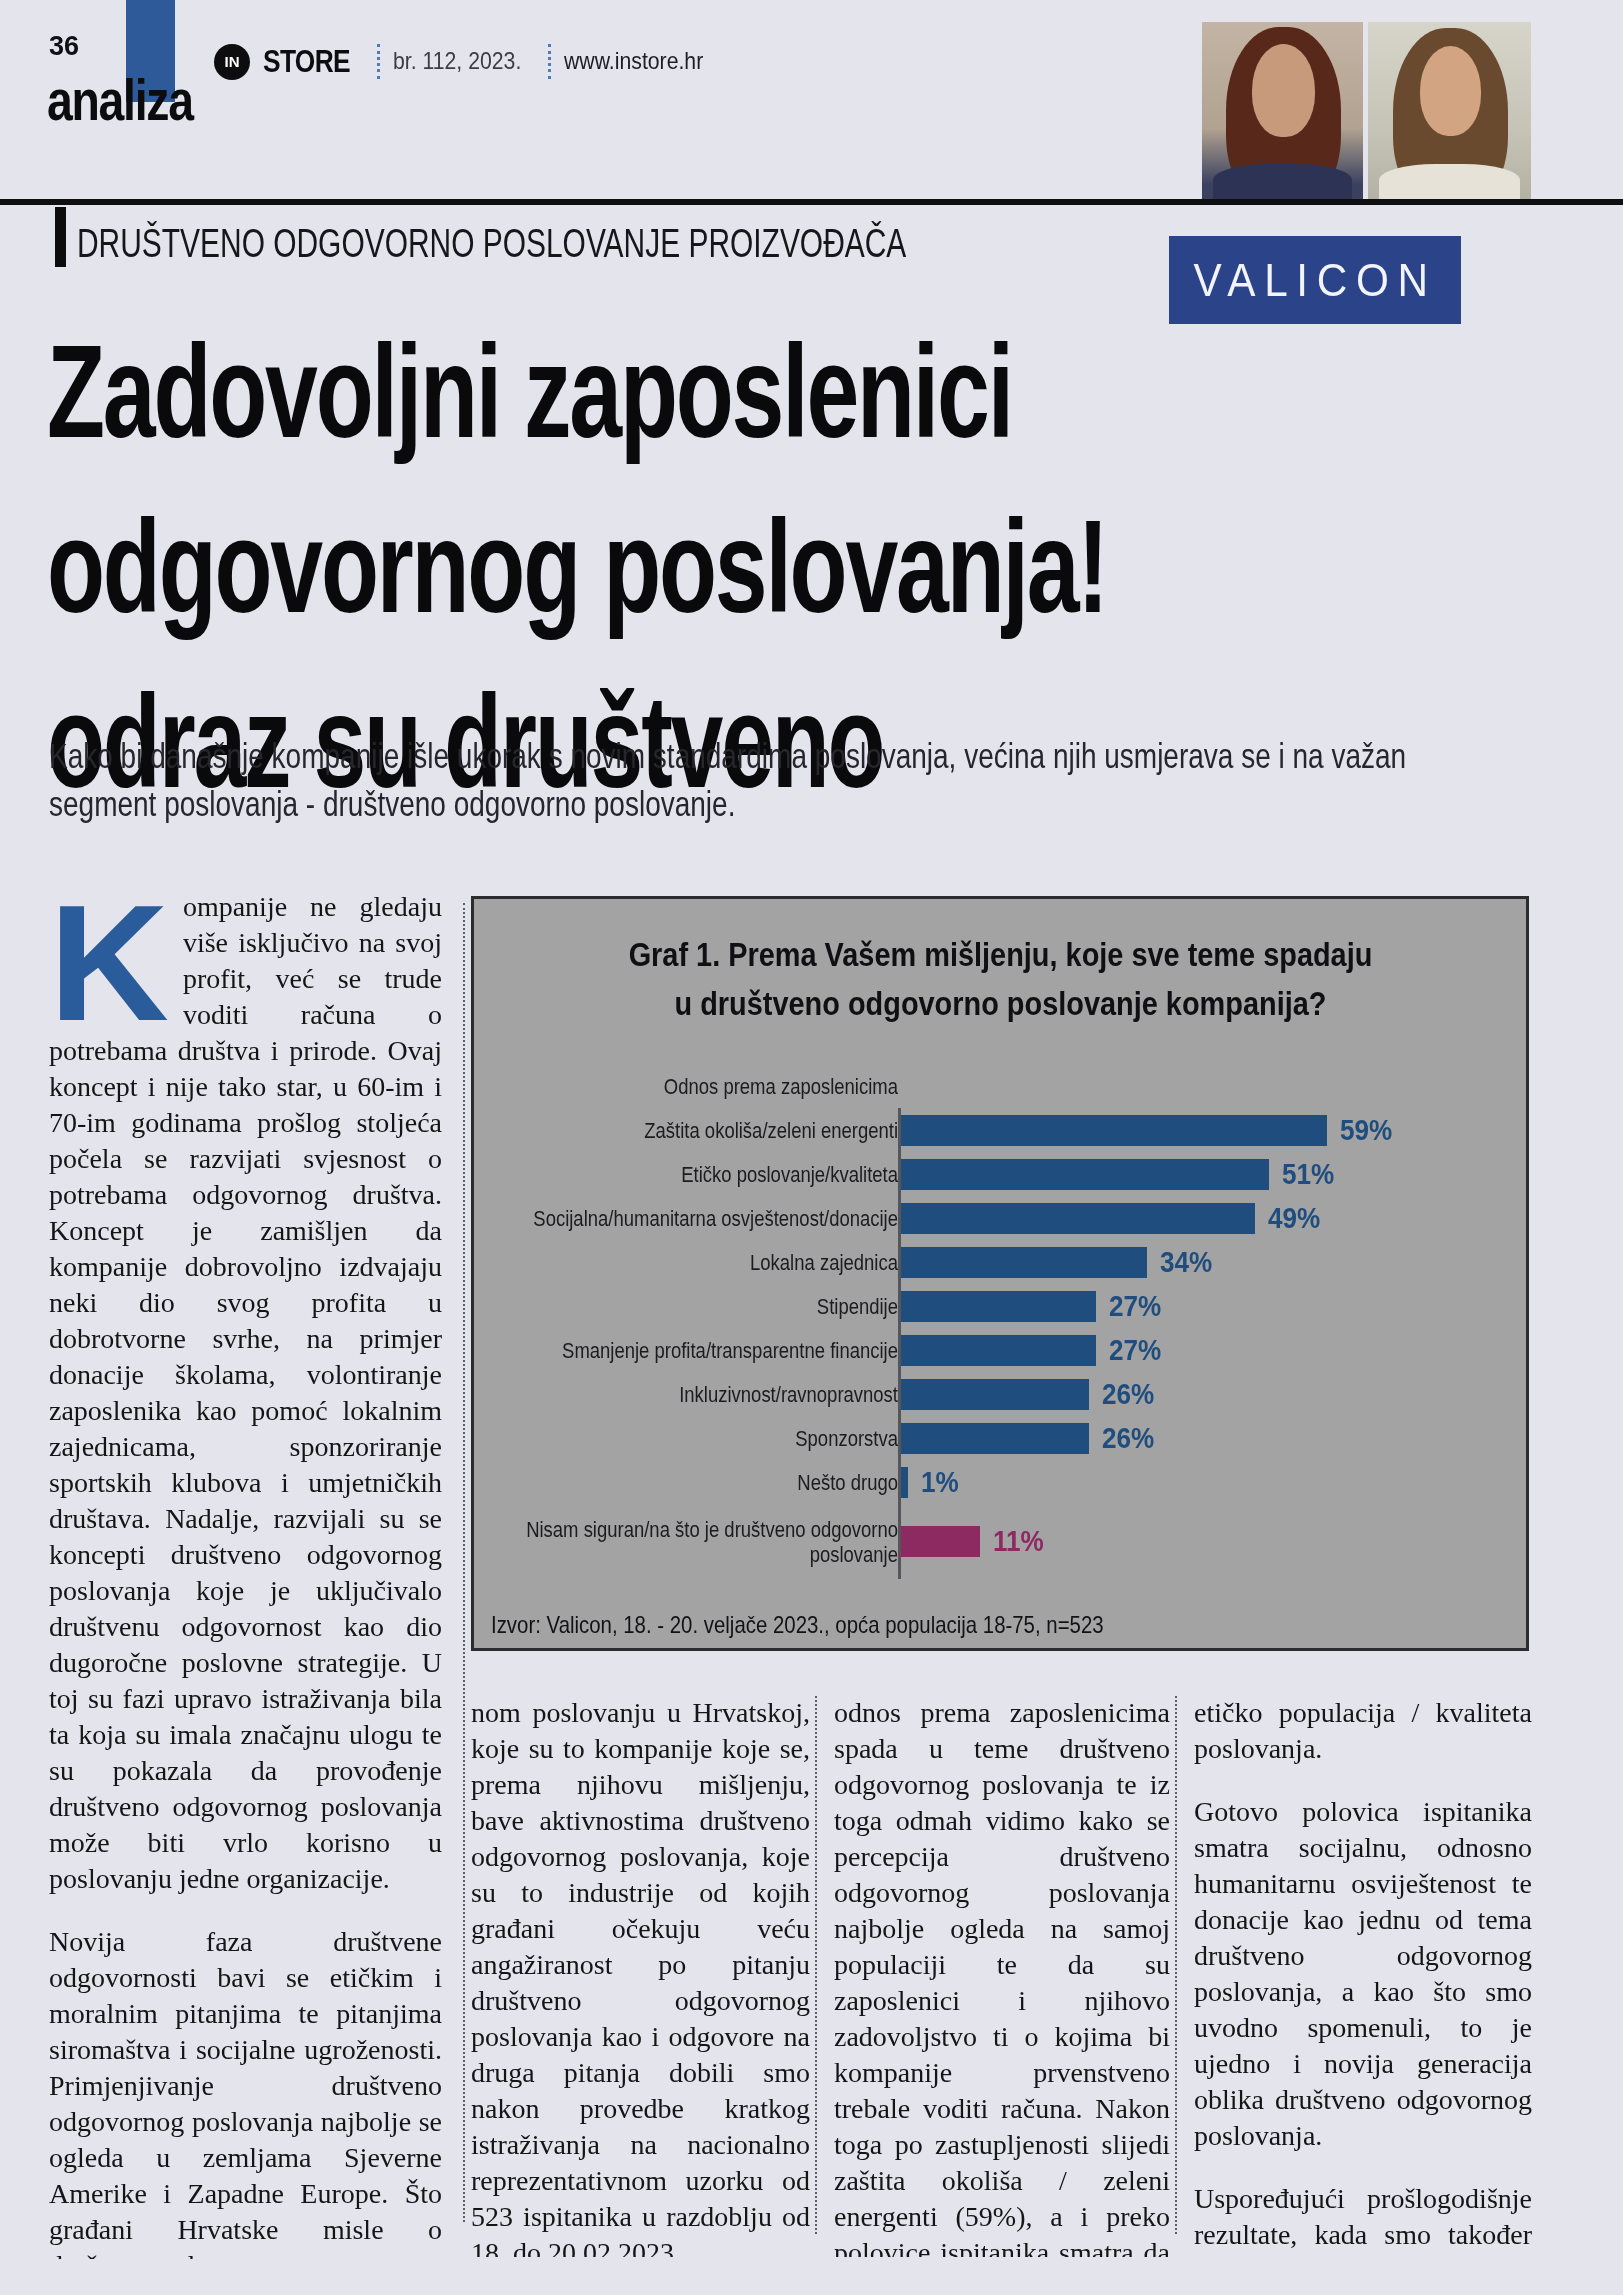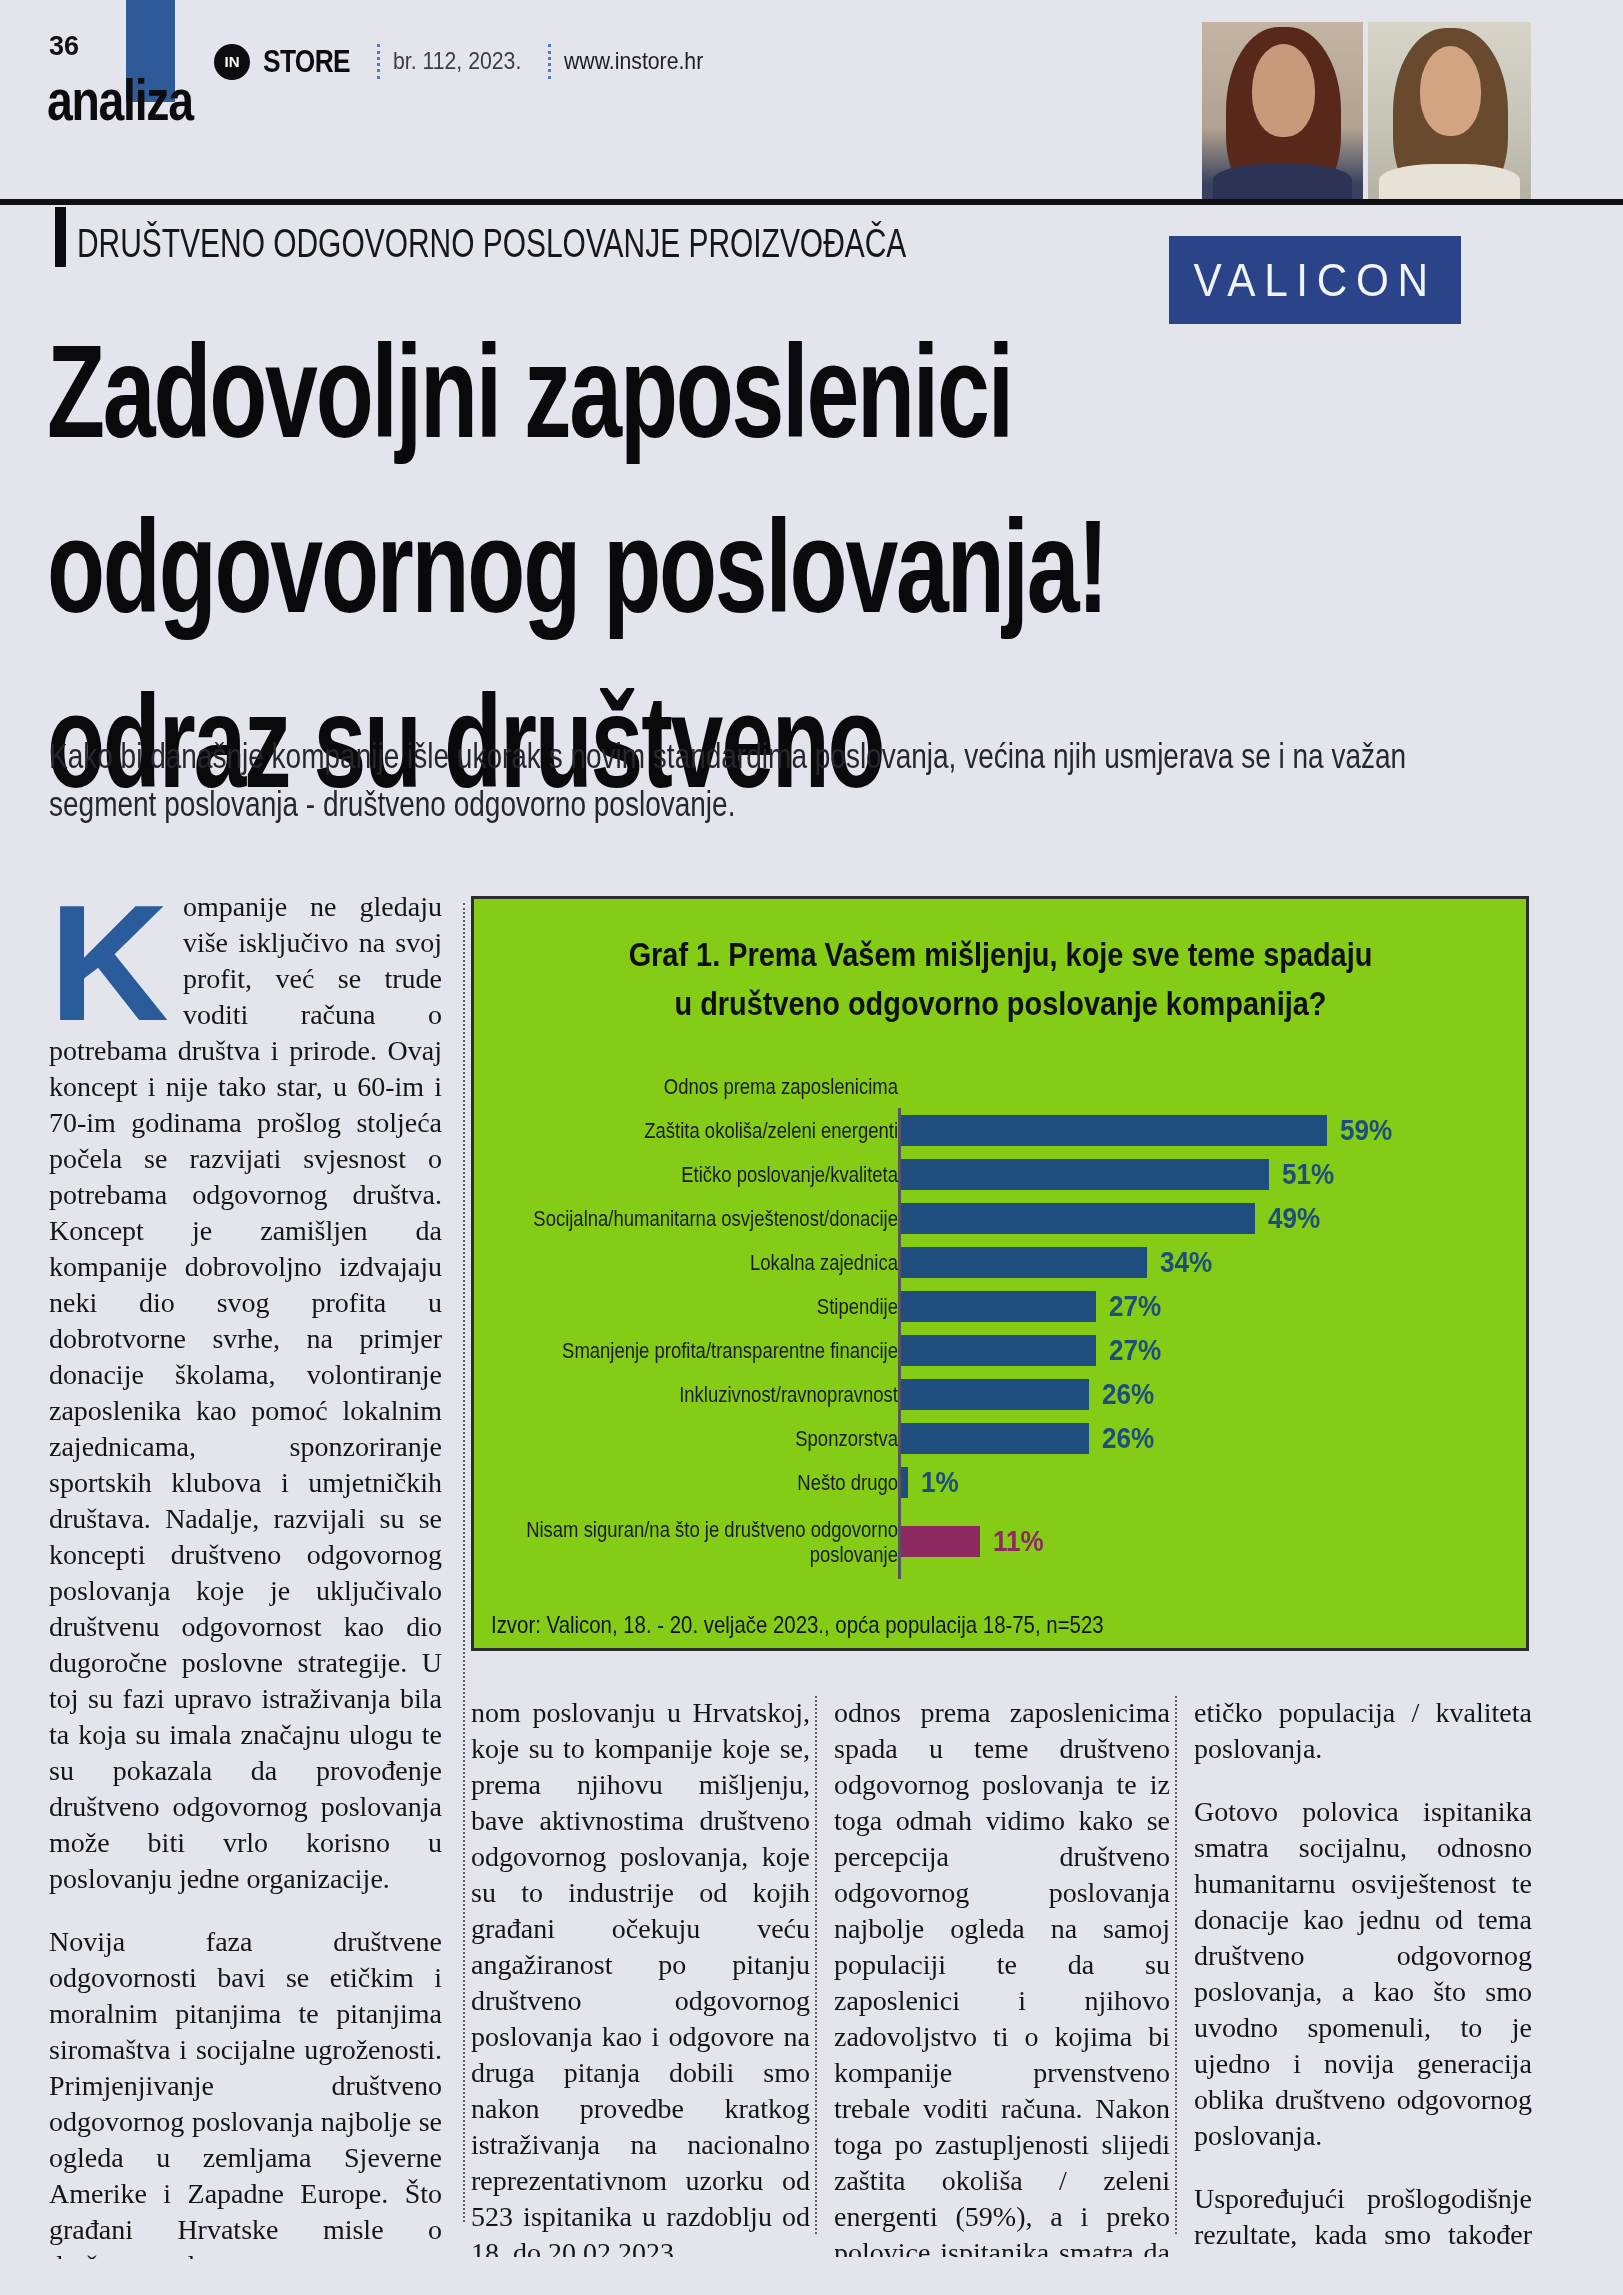--- a/index.html
+++ b/index.html
@@ -62,21 +62,21 @@
   .para + .para { margin-top:27px; }
   .vdiv { position:absolute; border-left:2.4px dotted #5c5c66; }
   #vdiv0 { left:463px; top:903px; height:1319px; }
   #vdiv1 { left:815px; top:1696px; height:538px; }
   #vdiv2 { left:1175px; top:1696px; height:538px; }
   .bcol { position:absolute; top:1695px; height:562px; overflow:hidden; }
   #colA { left:471px; width:339px; }
   #colB { left:834px; width:336px; }
   #colC { left:1194px; width:338px; }
   
-  .chart-box { position:absolute; left:471px; top:896px; width:1058px; height:755px; background:#84cc16;
+  .chart-box { position:absolute; left:471px; top:896px; width:1058px; height:755px; background:#a3a3a3;
     border:3.1px solid #2c2c30; box-sizing:border-box; }
   .chart-title { margin-top:35px; text-align:center; color:#101014; }
   .chart-title .t-line { line-height:41px; }
   .chart-title .t-line > span { display:inline-block; transform:scaleX(.85); transform-origin:50% 50%;
     white-space:nowrap; font-size:34px; font-weight:bold; }
   #chart-rows { margin-top:32px; }
   .c-row { display:flex; align-items:center; height:44px; }
   .c-row.tall { height:75px; }
   .c-label { width:424px; padding-right:14px; box-sizing:border-box; text-align:right; overflow:visible; }
   .c-label-in { display:inline-block; width:510px; margin-left:-86px; transform:scaleX(.84); transform-origin:100% 50%;

